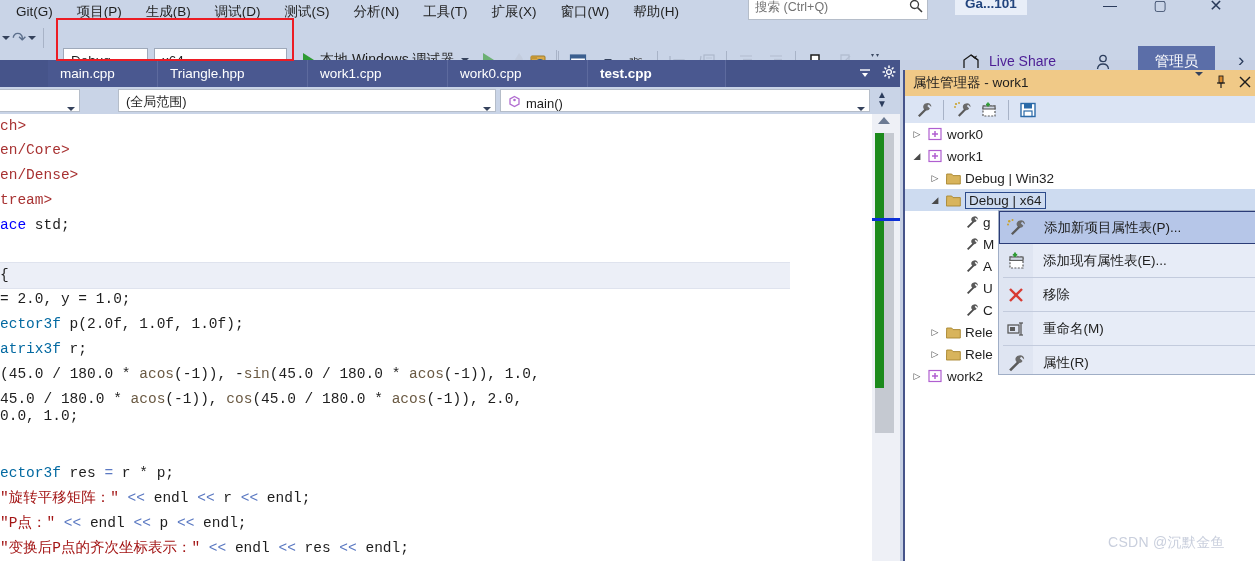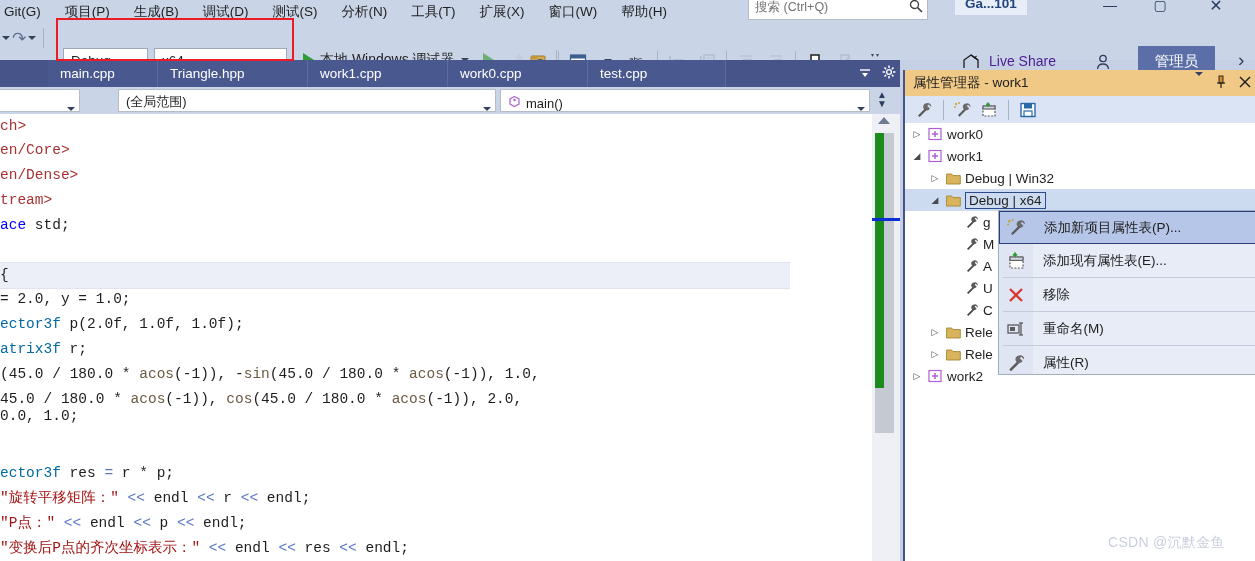--- a/index.html
+++ b/index.html
@@ -23,21 +23,21 @@
     background: #c9d4e7;
     display: flex; align-items: flex-end;
     overflow: hidden;
   }
   .menu-item {
     font-size: 13.5px; color: #1e1e1e;
     padding: 0 12px 3px 12px;
     white-space: nowrap;
     line-height: 14px;
   }
-  .menu-item:first-child { padding-left: 4px; }
+  .menu-item:first-child { padding-left: 16px; }
 
   .search-box {
     position: absolute; left: 748px; top: -6px;
     width: 180px; height: 26px;
     background: #ffffff;
     border: 1px solid #b5bdc9;
     display: flex; align-items: center;
     box-sizing: border-box;
   }
   .search-box .ph {
@@ -515,21 +515,21 @@
     <div class="chev-right">›</div>
   </div>
 
   <div class="editor-zone">
 
     <div class="tabstrip">
       <div class="etab" style="left:48px;width:110px;">main.cpp</div>
       <div class="etab" style="left:158px;width:150px;">Triangle.hpp</div>
       <div class="etab" style="left:308px;width:140px;">work1.cpp</div>
       <div class="etab" style="left:448px;width:140px;">work0.cpp</div>
-      <div class="etab" style="left:588px;width:138px;">test.cpp</div>
+      <div class="etab" style="left:588px;width:138px;font-weight:bold;">test.cpp</div>
       <div class="tabstrip-right">
         <span>
           <svg width="14" height="12" viewBox="0 0 14 12">
               <line x1="2" y1="3" x2="12" y2="3" stroke="#ffffff" stroke-width="1.4"></line>
               <path d="M4 6 l6 0 -3 4 z" fill="#ffffff"></path>
             </svg>
         </span>
         <span>
           <svg width="14" height="14" viewBox="0 0 14 14">
               <circle cx="7" cy="7" r="2.4" fill="none" stroke="#ffffff" stroke-width="1.3"></circle>

